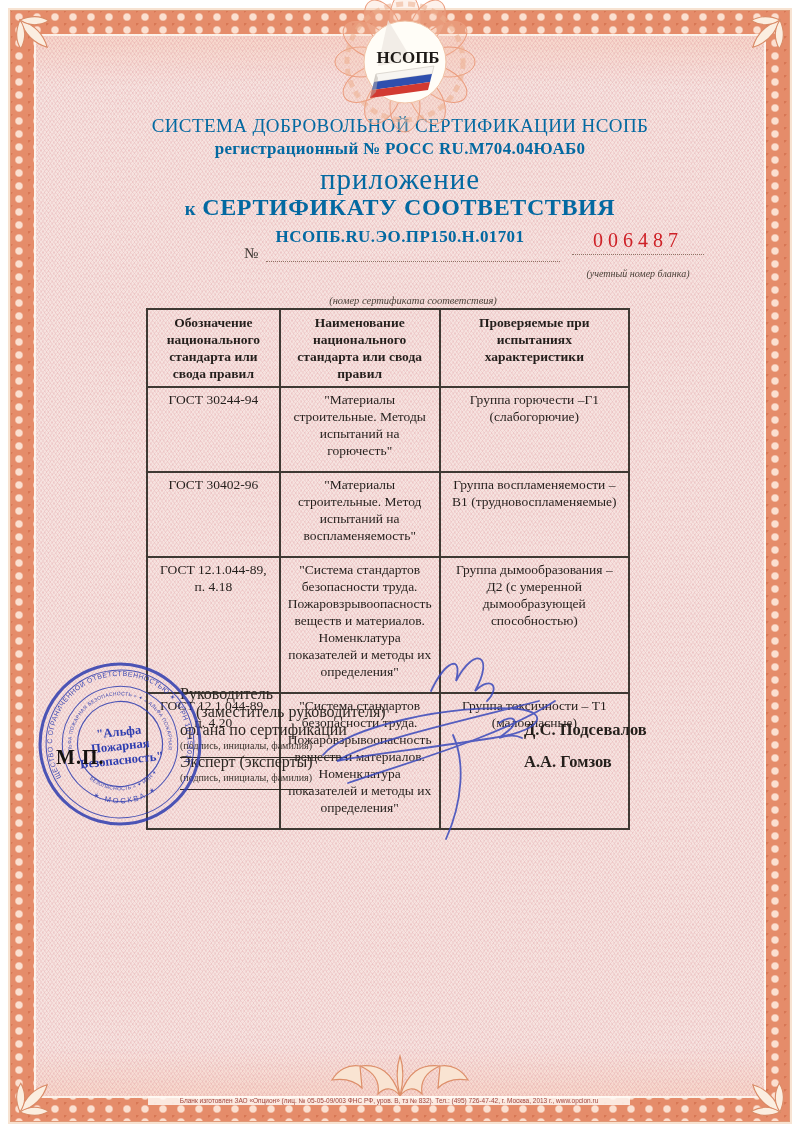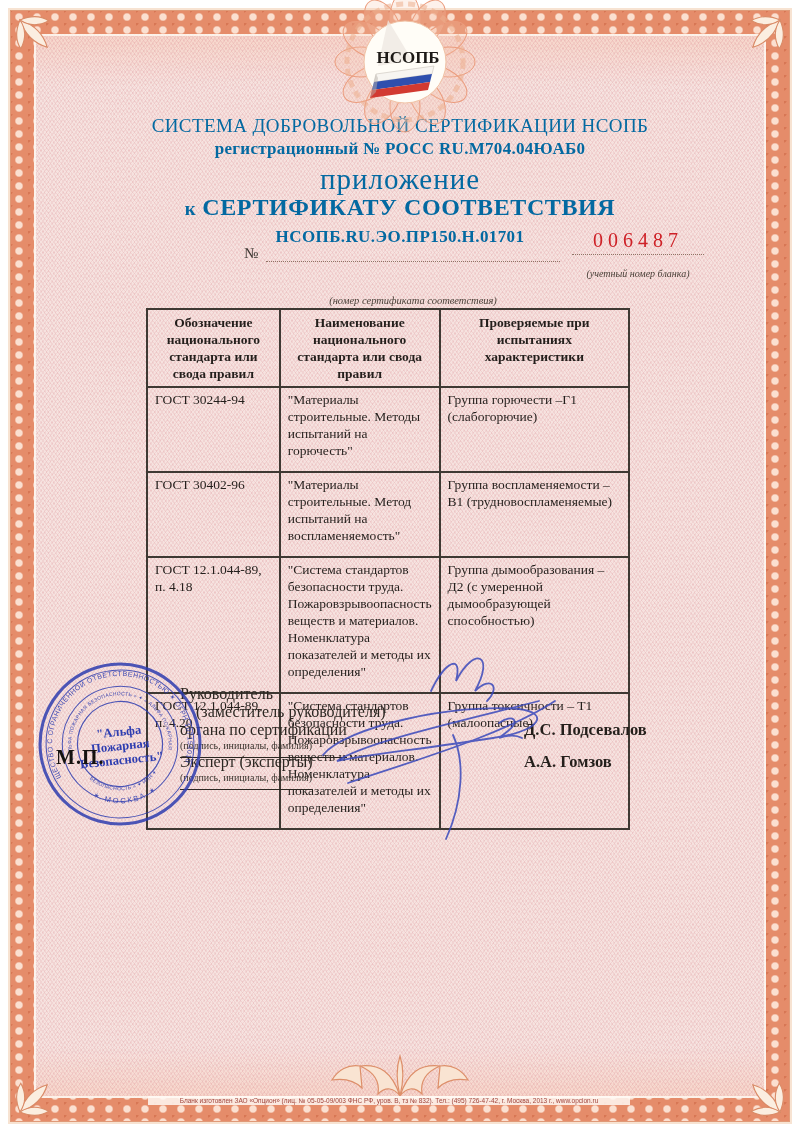--- a/index.html
+++ b/index.html
@@ -38,21 +38,21 @@
   .num-line{left:266px;top:244px;width:294px;height:17px;border-bottom:1px dotted #8f7466;}
   .num-caption{left:266px;top:264px;width:294px;text-align:center;font-size:10.5px;font-style:italic;color:#4a4038;margin-top:31px;}
   .blank-num{left:572px;top:229px;width:132px;text-align:center;font-size:20px;letter-spacing:5px;color:#ce2127;font-weight:normal;}
   .blank-line{left:572px;top:233px;width:132px;height:21px;border-bottom:1px dotted #8f7466;}
   .blank-caption{left:572px;top:268px;width:132px;text-align:center;font-size:10px;font-style:italic;color:#4a4038;}
 
   table.std{position:absolute;left:118px;top:308px;width:484px;border-collapse:collapse;
     font-size:13.5px;line-height:1.26;color:#241f1c;margin-left:28px;}
   table.std th,table.std td{border:2px solid #3e3933;vertical-align:top;}
   table.std th{font-weight:bold;text-align:center;padding:4px 6px;}
-  table.std td{padding:3px 7px 12px 7px;text-align:left;}
+  table.std td{padding:3px 7px 12px 7px;text-align:center;}
   .c1{width:30%;}.c2{width:28%;}.c3{width:42%;}
 
   .sig-label{left:180px;font-size:16px;color:#2b2621;}
   .sig-small{left:180px;font-size:10px;color:#3a342e;}
   .u{border-bottom:1px solid #2b2621;padding-bottom:19px;}
   .sig-name{left:524px;font-size:16.5px;font-weight:bold;color:#241f1b;}
   .mp{left:56px;top:746px;font-size:20px;font-weight:bold;color:#15120f;z-index:7;letter-spacing:1px;}
 
   .stamp{left:34px;top:658px;z-index:6;transform:rotate(-6deg);}
   .scribble{left:303px;top:643px;z-index:5;}

